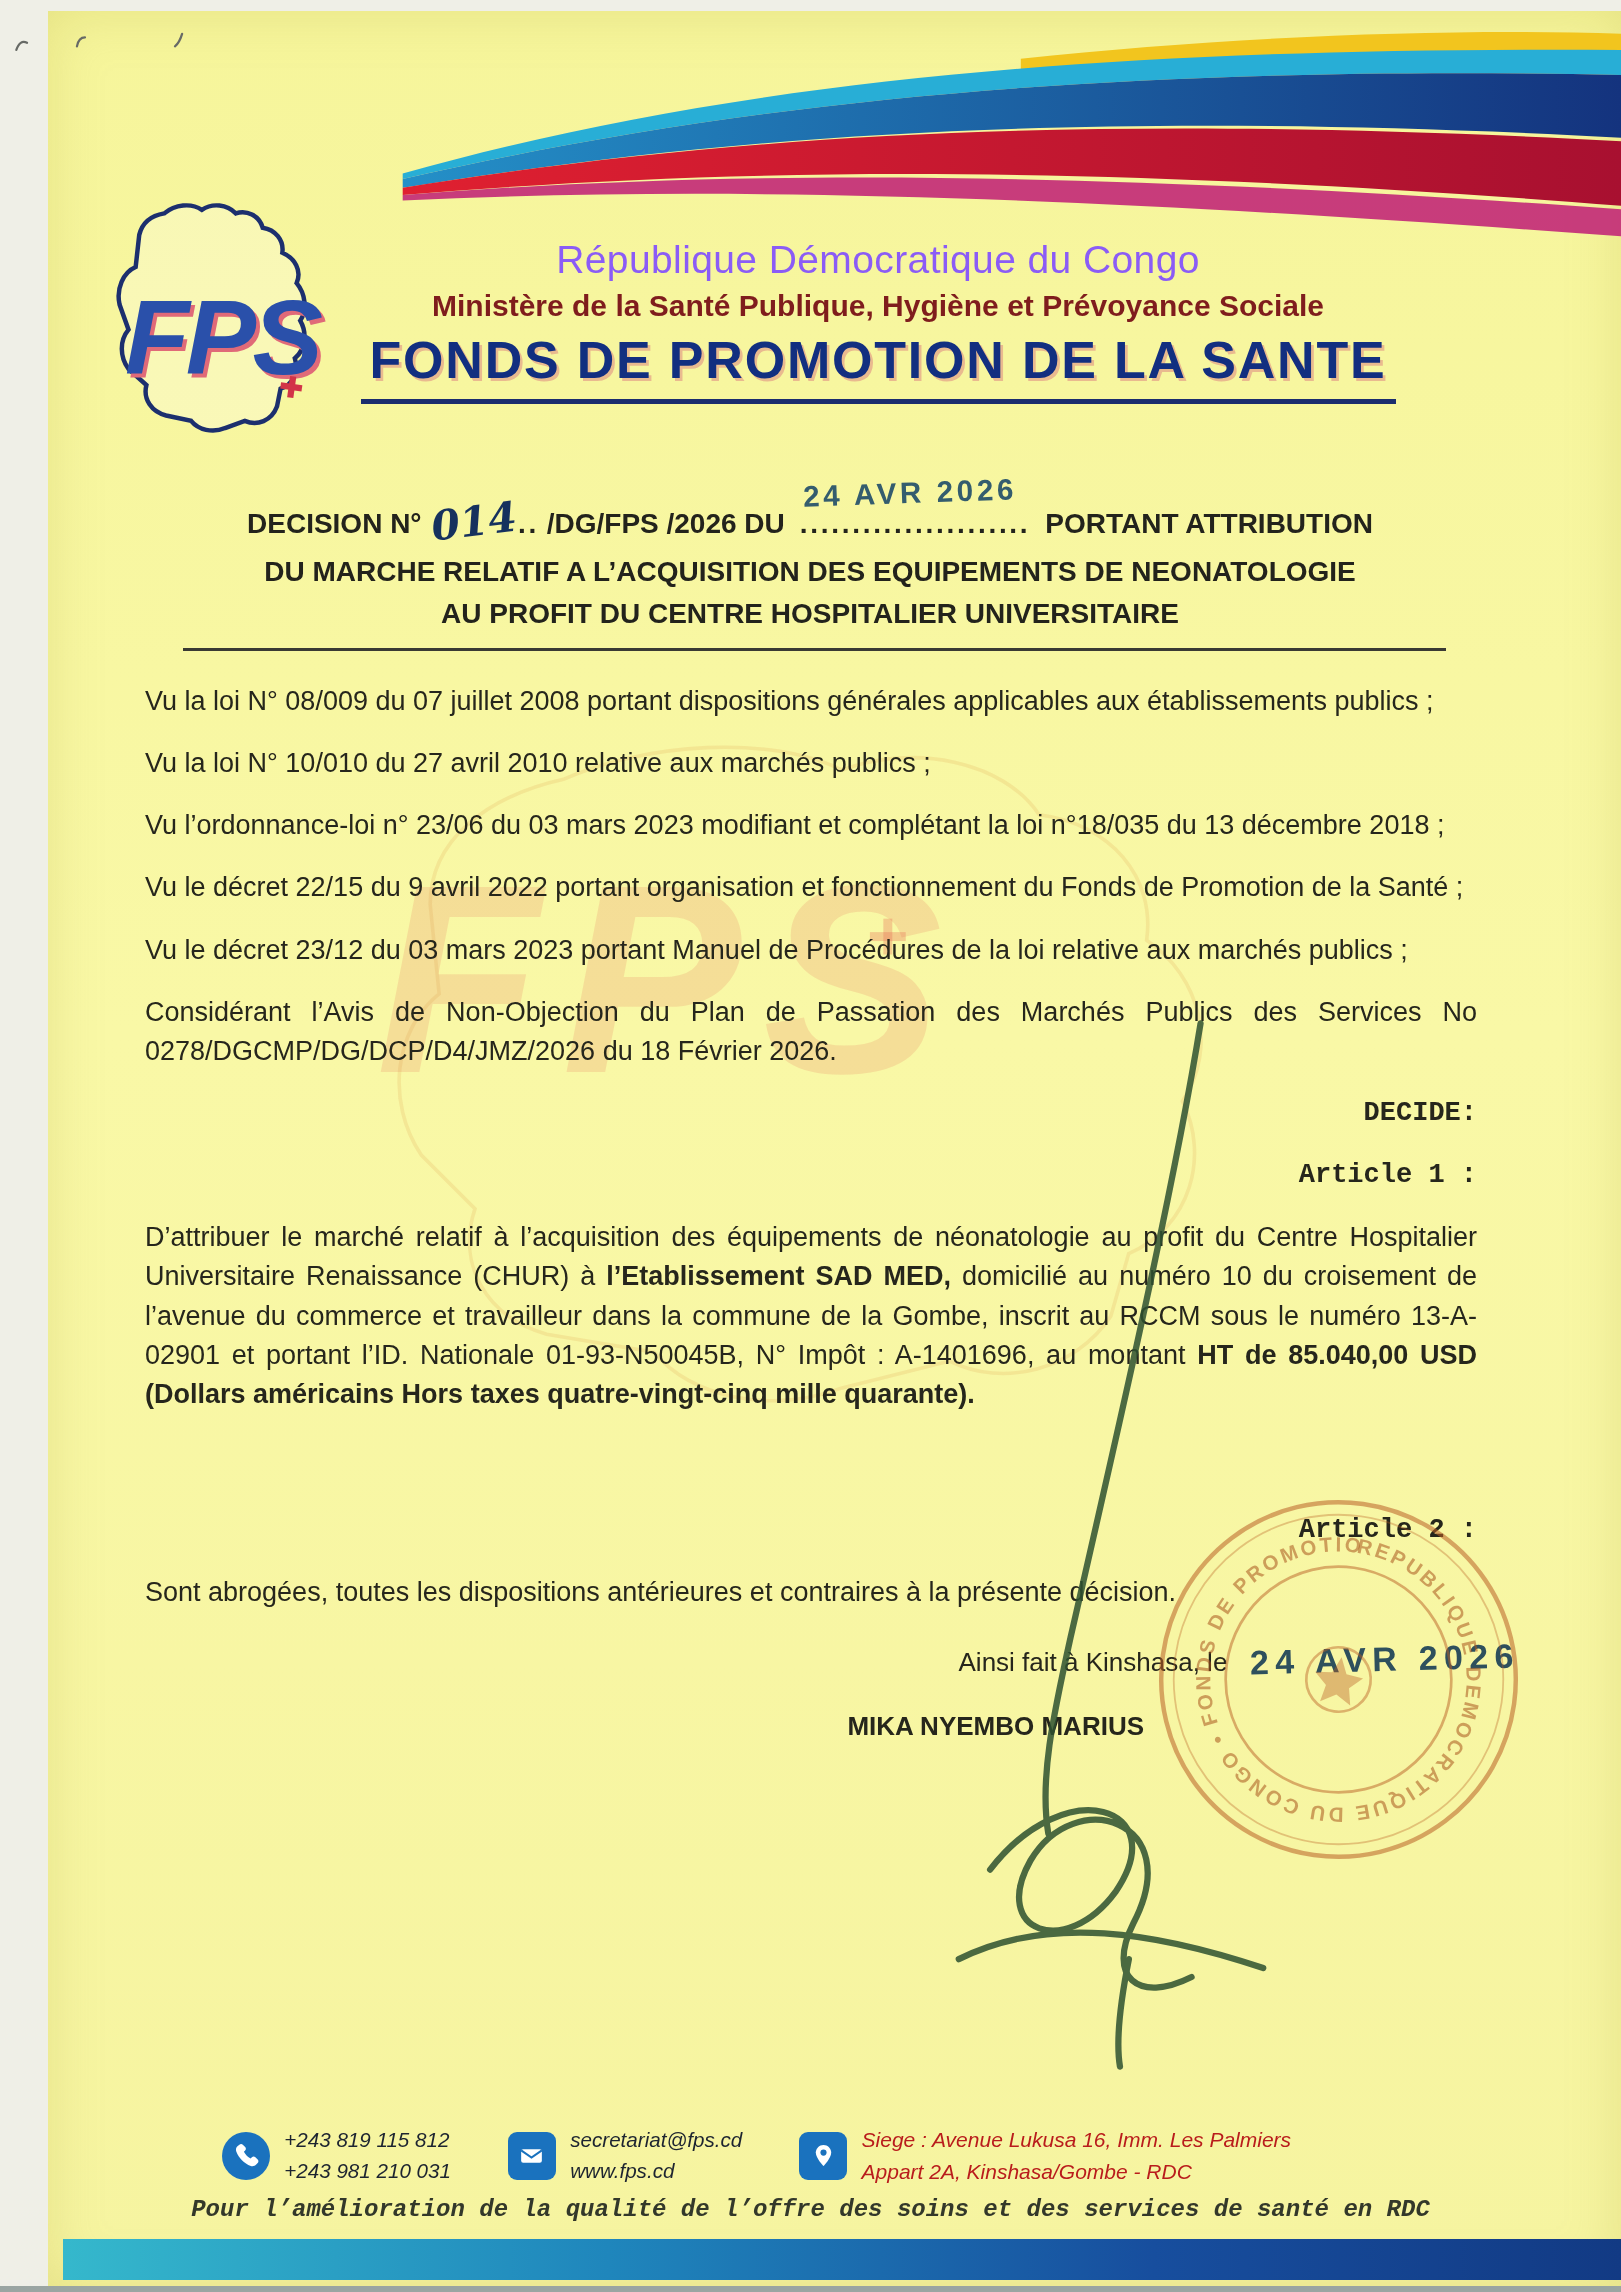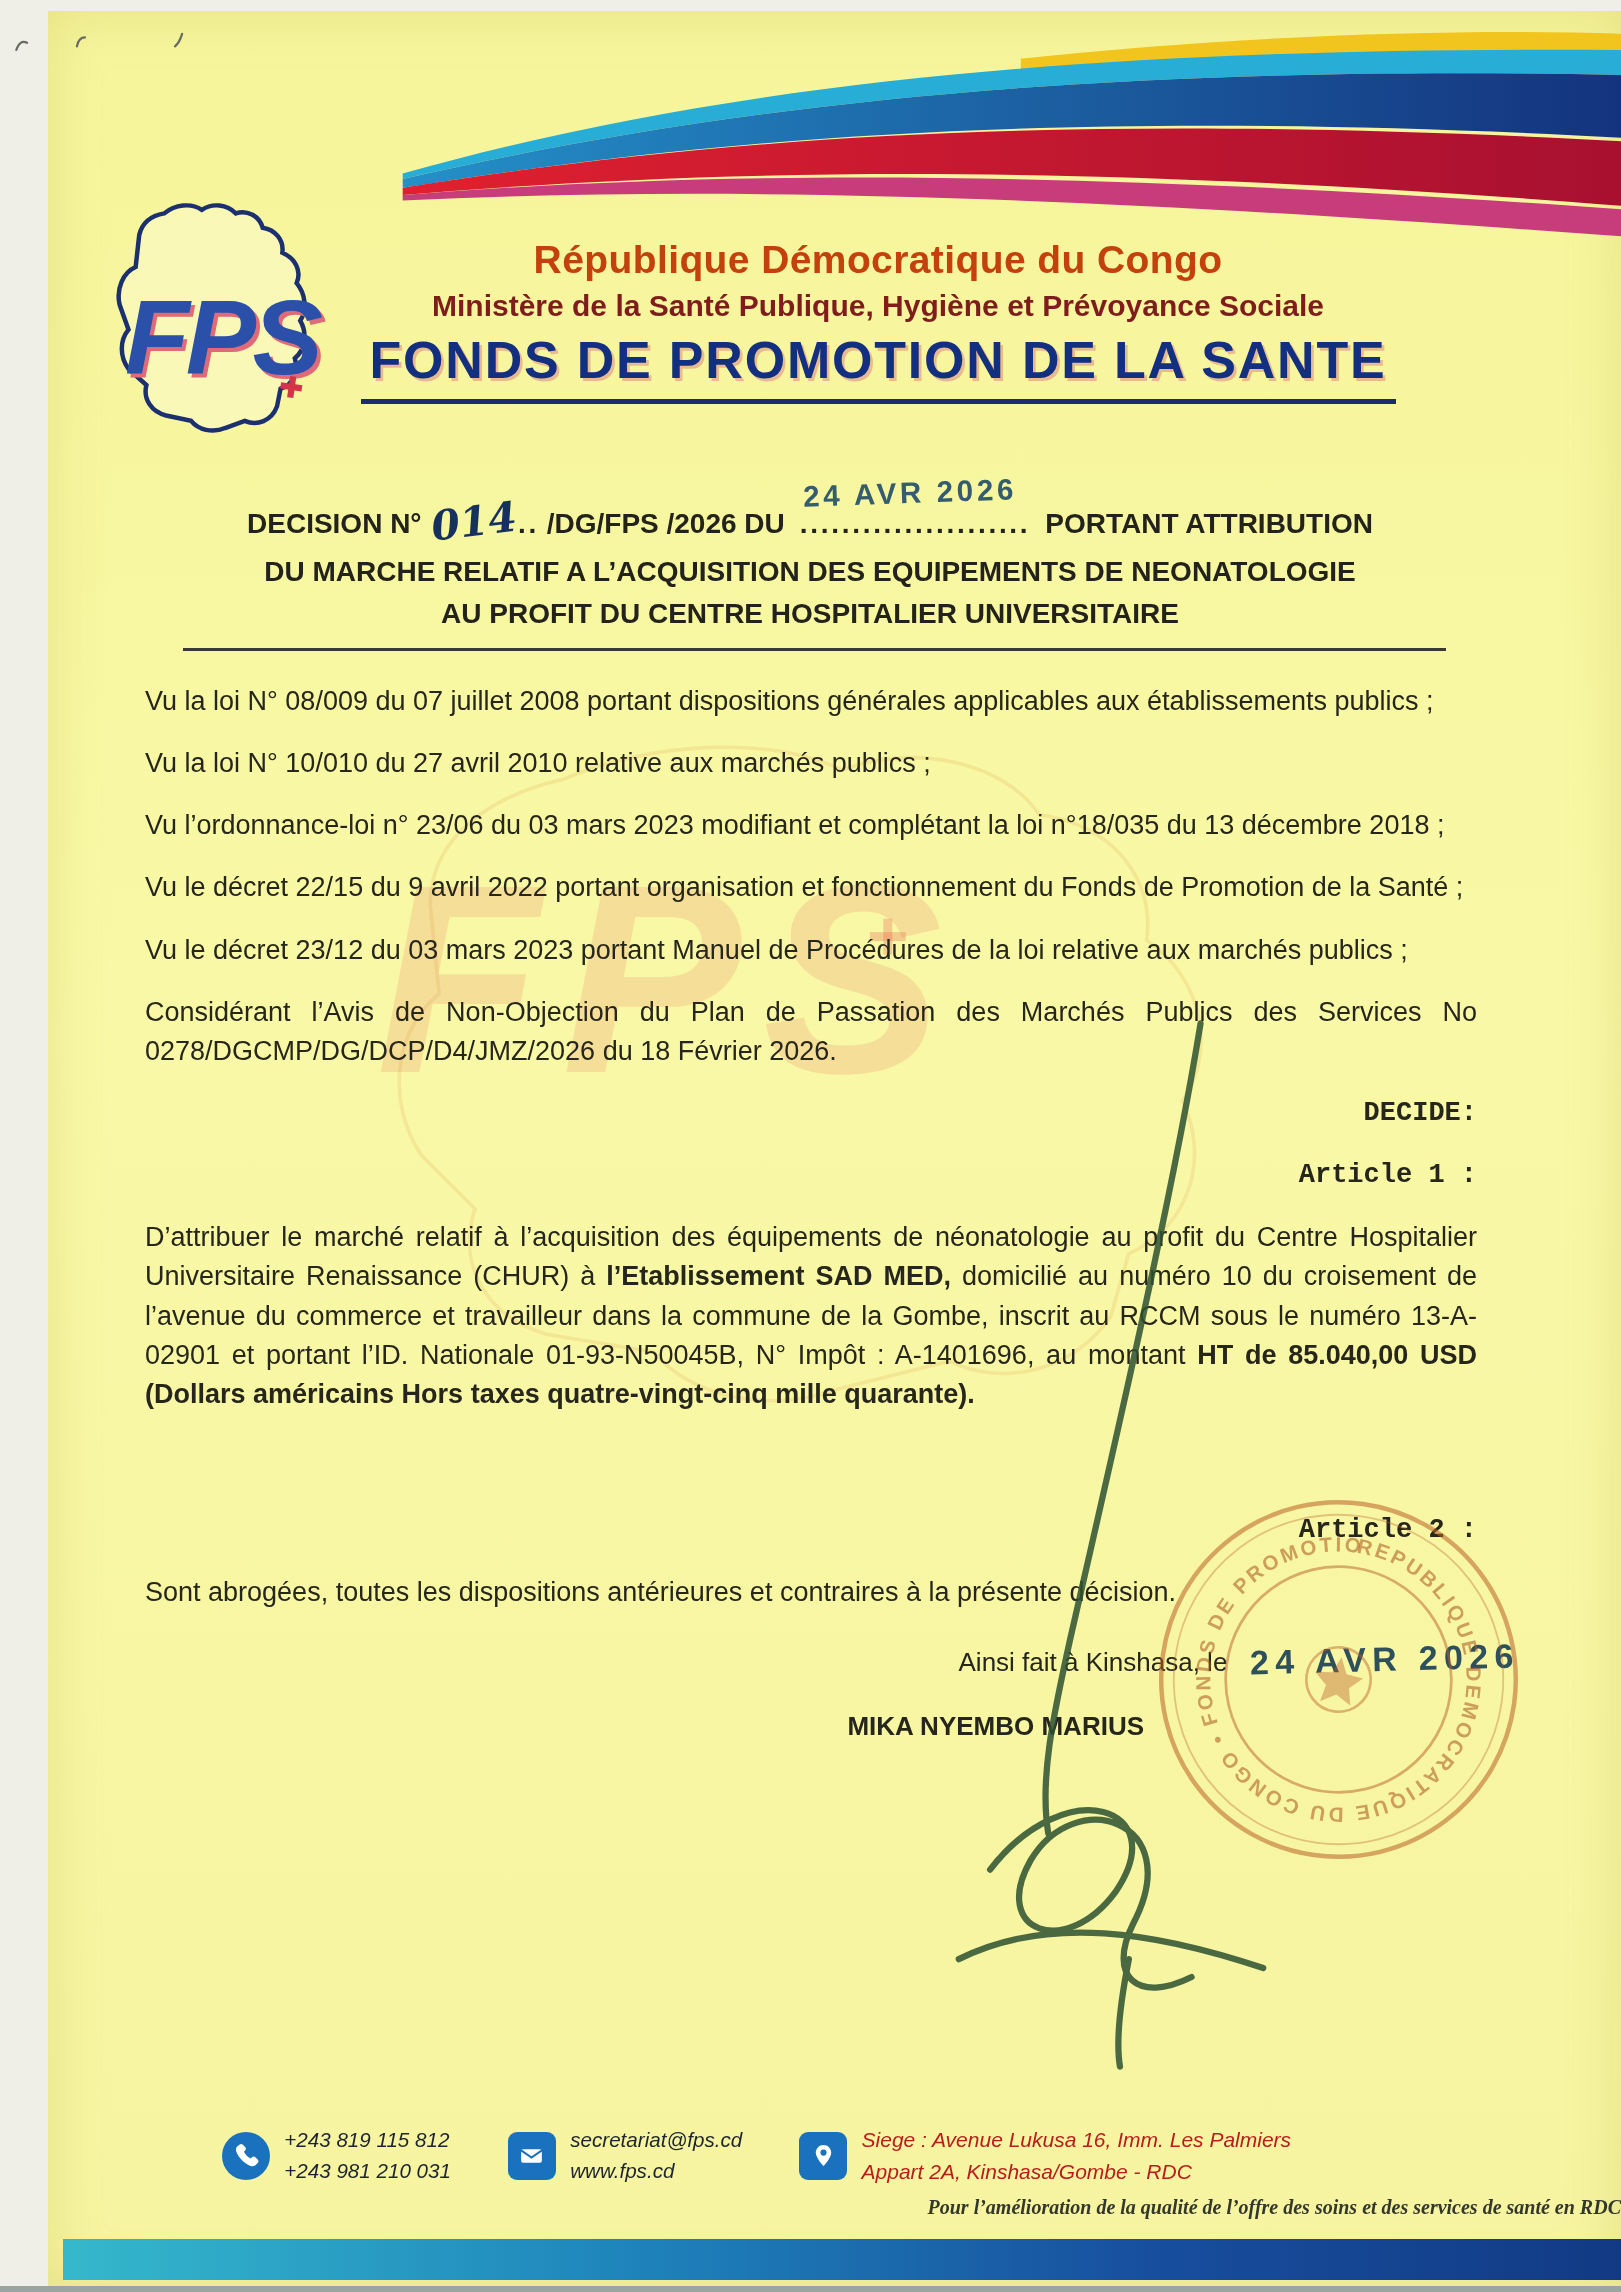--- a/index.html
+++ b/index.html
@@ -13,21 +13,21 @@
     box-shadow:inset 0 0 54px rgba(180,170,60,.25);
   }
   .scan-strip{position:absolute;left:0;right:0;bottom:0;height:7.2px;background:#9aa5a2;}
   svg{display:block;}
 
   
   .swoosh{position:absolute;left:340px;top:23px;width:1281px;height:224px;}
   .pen-marks{position:absolute;left:7.2px;top:25px;width:188px;height:41px;}
   .logo{position:absolute;left:82px;top:199px;width:254px;height:247px;}
   .head-text{position:absolute;left:296px;top:238px;width:1164px;text-align:center;}
-  .country{font-size:39px;font-weight:700;color:#c2410c;letter-spacing:0.4px;}
+  .country{font-size:39px;font-weight:400;color:#8b5cf6;letter-spacing:0.4px;}
   .ministry{margin-top:7.2px;font-size:30px;font-weight:700;color:#7f1d1d;}
   .org{
     display:inline-block;margin-top:7px;padding:0 9px 9px 9px;
     font-size:52px;font-weight:800;letter-spacing:1.8px;color:#122f80;
     text-shadow:2.7px 2.7px 0 rgba(205,60,110,.32);
     border-bottom:5.4px solid #1b2d6e;white-space:nowrap;
   }
 
   
   .wm-text{
@@ -71,22 +71,22 @@
 
   
   .contacts{position:absolute;left:222px;top:2124px;display:flex;gap:57px;align-items:center;z-index:1;}
   .contact{display:flex;gap:14.3px;align-items:center;}
   .cicon{width:48px;height:48px;background:#1a72be;display:flex;align-items:center;justify-content:center;flex:0 0 auto;}
   .cicon.round{border-radius:50%;}
   .cicon.sq{border-radius:9px;}
   .ctext{font-style:italic;font-weight:400;font-size:20.6px;color:#1d2430;line-height:1.5;white-space:nowrap;}
   .contact-address .ctext{font-size:21px;color:#b91c1c;}
   .slogan{
-    position:absolute;left:0;right:0;top:2196px;text-align:right;z-index:1;
-    font-family:Liberation Serif, serif;font-style:italic;font-weight:600;font-size:20px;color:#33382a;
+    position:absolute;left:0;right:0;top:2196px;text-align:center;z-index:1;
+    font-family:Liberation Mono, monospace;font-style:italic;font-weight:600;font-size:24px;color:#33382a;
   }
   .bottom-bar{
     position:absolute;left:63px;right:0;top:2239px;height:41px;z-index:1;
     background:linear-gradient(90deg,#35b8cc 0%,#1f86bc 35%,#174e9e 70%,#123a84 100%);
   }
 </style>
 </head>
 <body>
 
 <div class="paper"></div>

